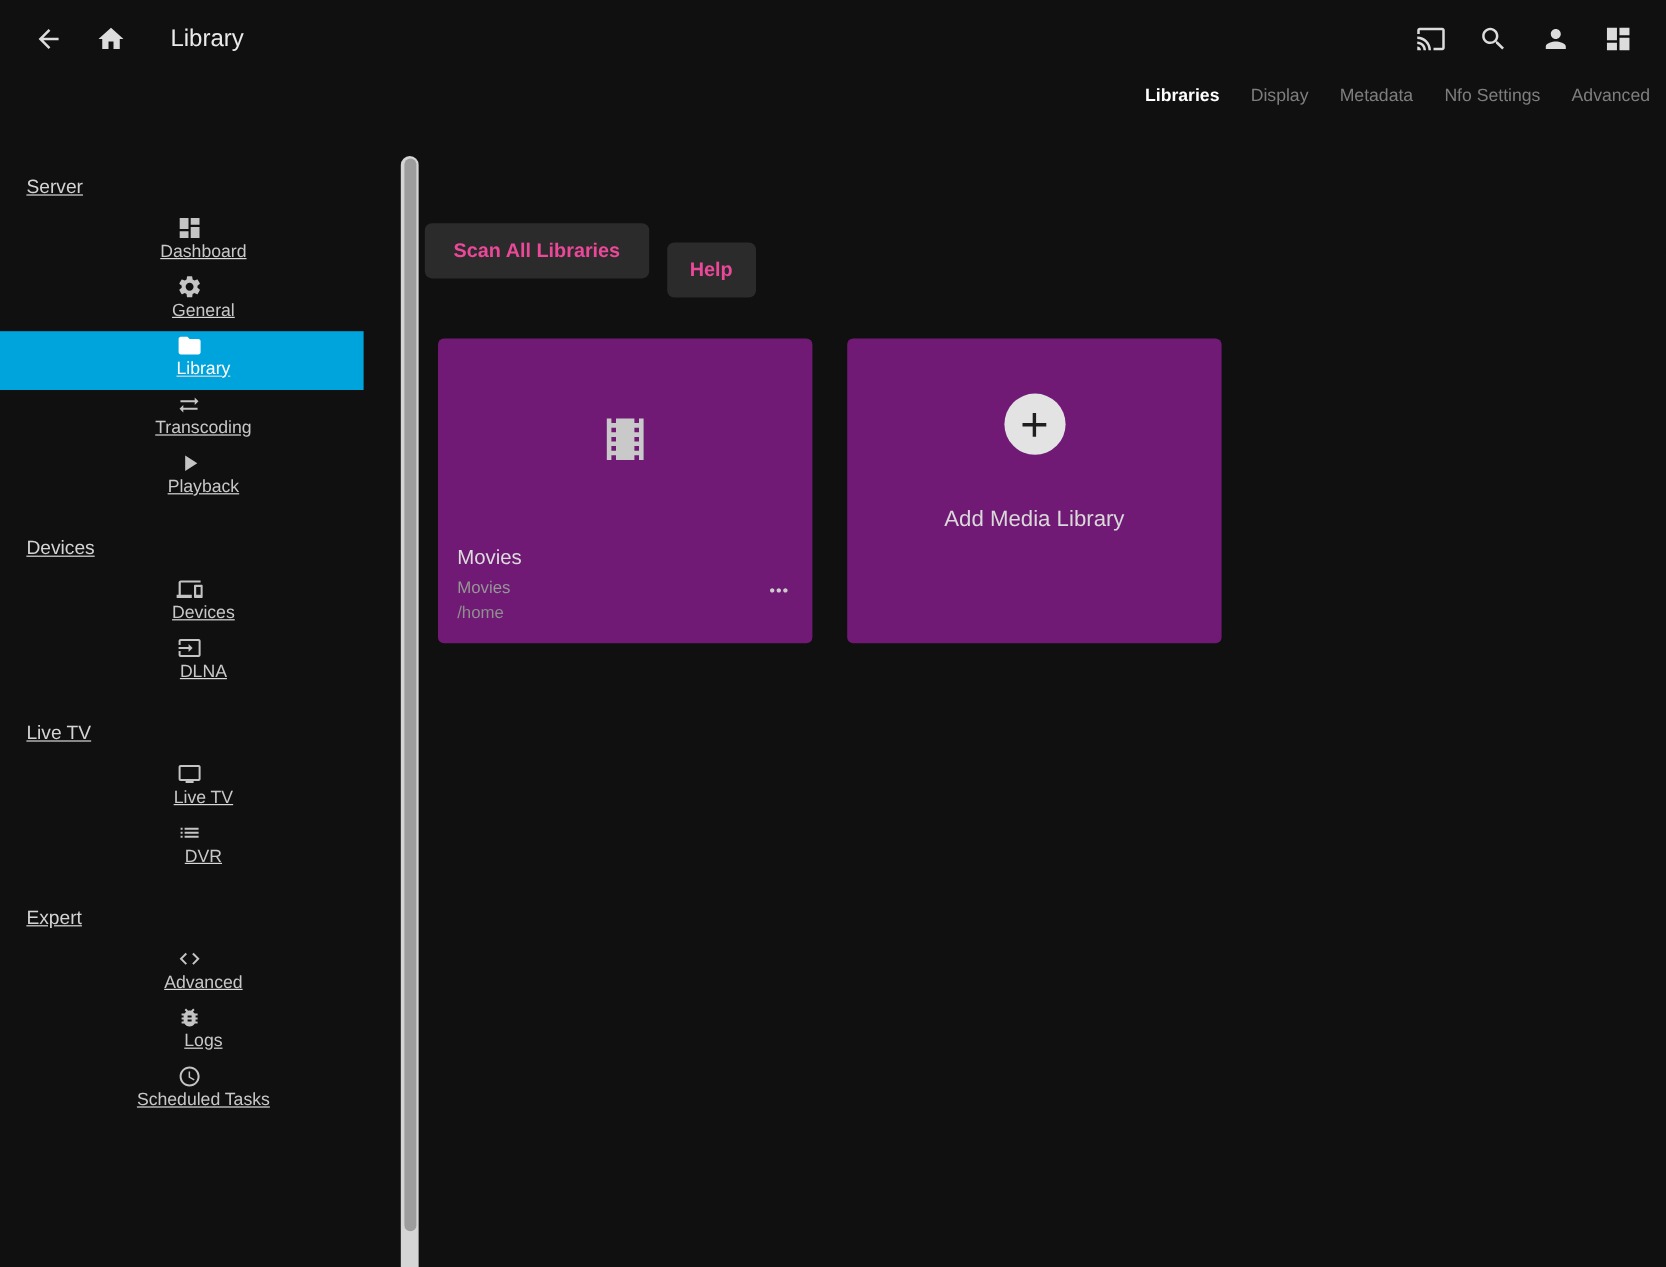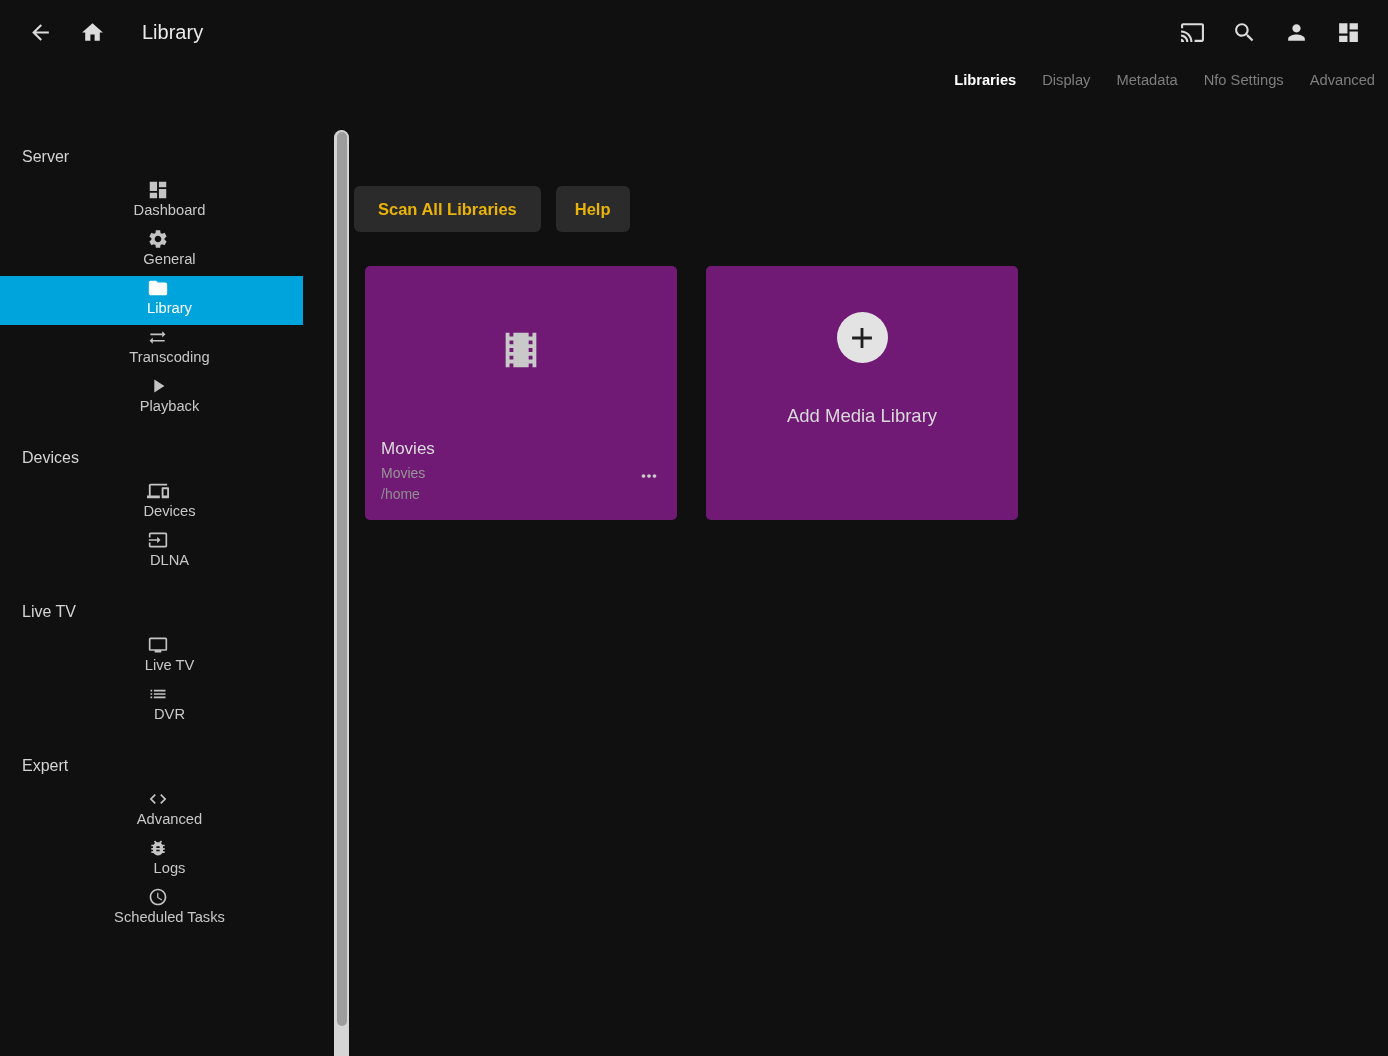--- a/index.html
+++ b/index.html
@@ -33,20 +33,21 @@
   .tab {
     padding:8px 13px; font-size:14.7px; color:#7e7e7e; font-weight:500;
     background:none; border:none; cursor:pointer; font-family:inherit;
   }
   .tab.active { color:#ffffff; font-weight:700; }
 
   
   .sidebar {
     position:absolute; top:130px; left:0; bottom:0; width:349px;
     overflow:hidden;
+    text-decoration:underline;
   }
   .side-section { margin-top:0; }
   .side-section + .side-section { margin-top:8px; }
   .side-header {
     padding:18px 20px 12px 22px; font-size:16px; color:#d4d4d4; font-weight:400;
   }
   .side-item {
     height:49px; display:flex; align-items:center; padding-left:36px;
     color:#c8c8c8; cursor:pointer; width:303px;flex-direction:column;
   }
@@ -63,26 +64,26 @@
   }
   .scrollbar-thumb {
     position:absolute; top:2px; left:2.5px; width:10px; height:894px;
     background:#9d9d9d; border-radius:6px;
   }
 
   
   .main { position:absolute; left:317px; top:130px; right:0; bottom:0; }
   .actions { display:flex; gap:15px; margin:56px 0 0 37px; }
   .btn {
-    background:#2b2b2b; color:#eab308; border:none; border-radius:6px;
+    background:#2b2b2b; color:#ec4899; border:none; border-radius:6px;
     font-size:16.5px; font-weight:700; font-family:inherit; cursor:pointer;
     height:46px; display:flex; align-items:center;
   }
   .btn-scan { padding:0 24px; }
-  .btn-help { padding:0 19px; }
+  .btn-help { padding:0 19px;margin-top:16px; }
 
   .cards { display:flex; gap:29px; margin:34px 0 0 48px; }
   .card {
     width:312px; height:254px; background:#701a75; border-radius:5px;
     cursor:pointer; position:relative;
   }
   .card-imgarea { height:168px; display:flex; align-items:center; justify-content:center; color:#c9c9c9; }
   .card-imgarea svg { width:46px; height:46px; }
   .card-textarea { padding:4px 16px 0 16px; position:relative; }
   .lib-name { font-size:17px; color:#dcdcdc; line-height:1.35; }

